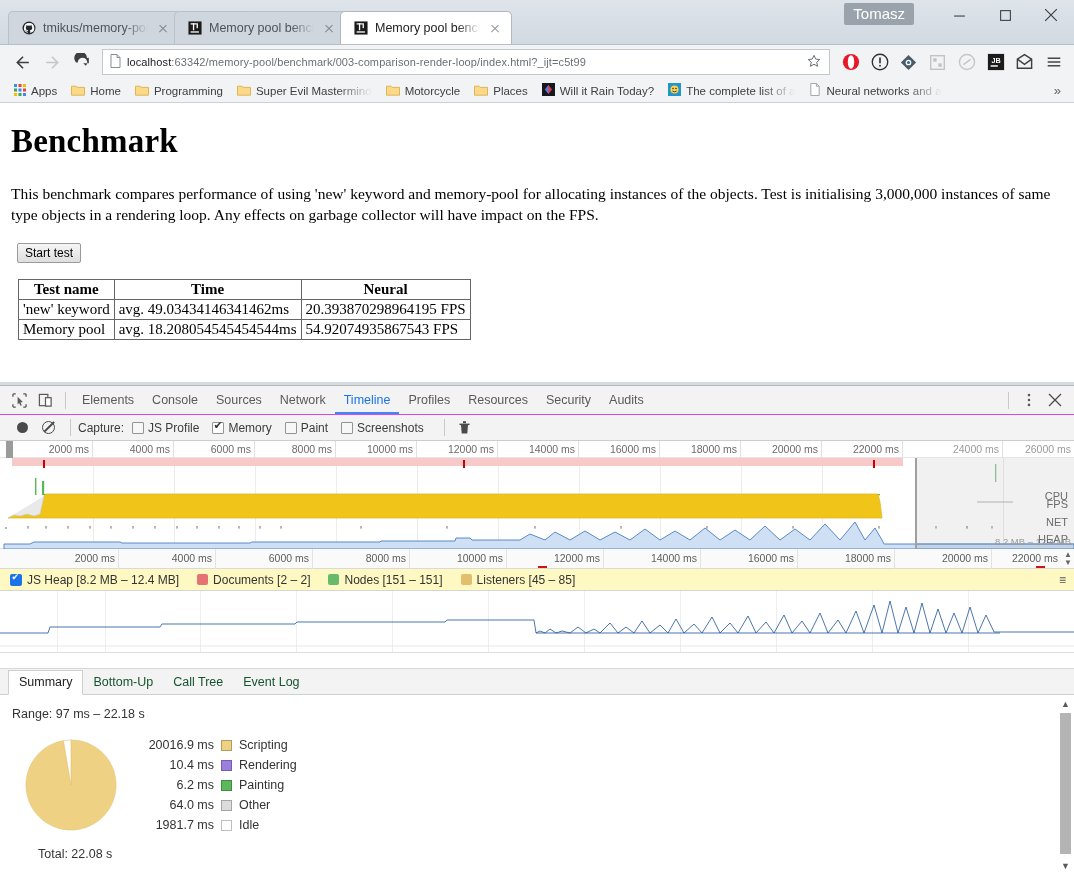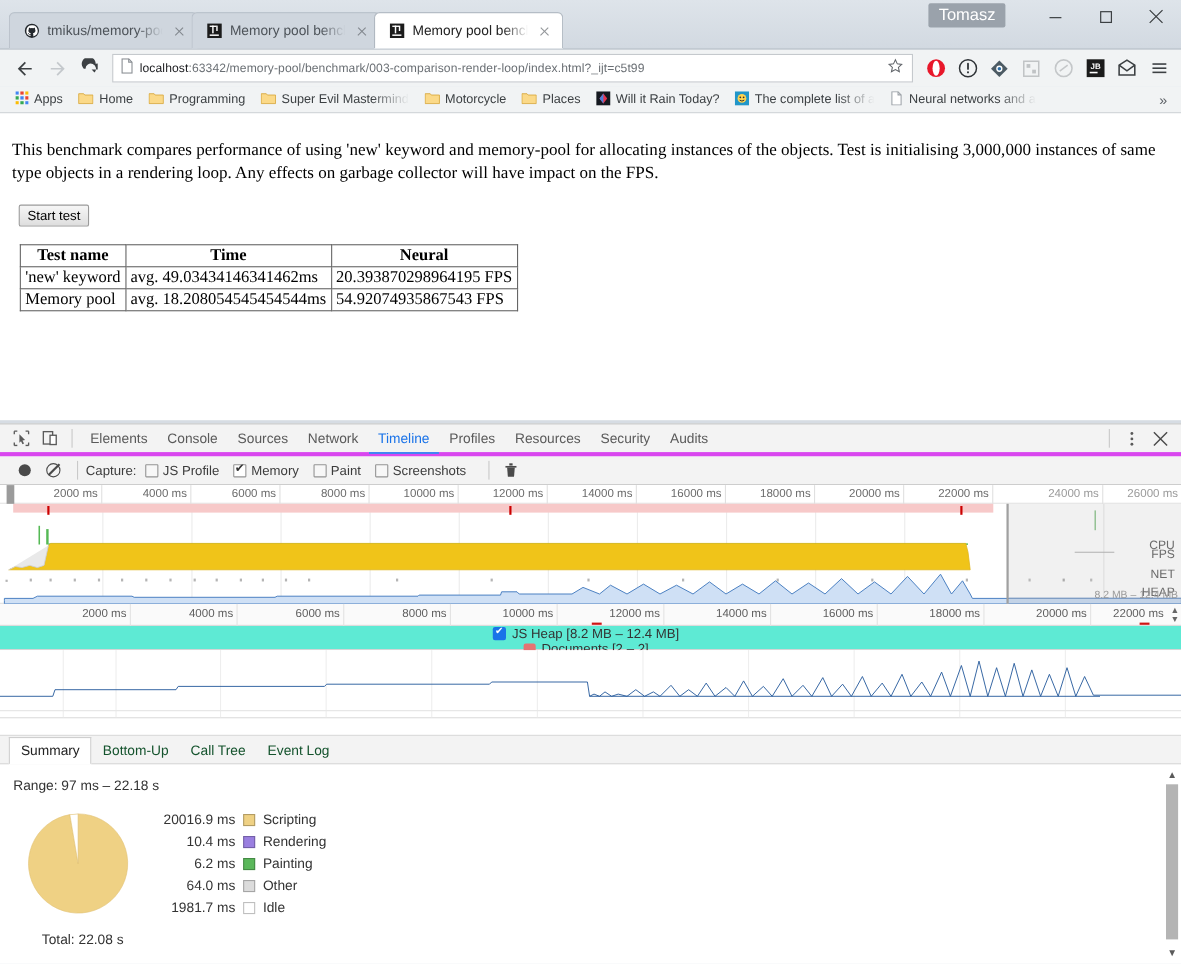--- a/index.html
+++ b/index.html
@@ -100,21 +100,21 @@
   }
   table.results td, table.results th { border:1px solid #666; padding:1px 4px; }
   table.results th { font-weight:bold; text-align:center; }
   table.results td { text-align:left; }
 
   
   .devtools { position:absolute; left:0; right:0; bottom:0; top:385px;
     background:#fff; border-top:1px solid #b8b8b8; display:flex; flex-direction:column; }
 
   .dt-tabbar { height:29px; display:flex; align-items:center; background:#f3f3f3;
-    border-bottom:4px solid #d946ef; padding-left:6px; }
+    border-bottom:1px solid #d946ef; padding-left:6px; }
   .dt-toolicon { width:26px; height:24px; display:flex; align-items:center; justify-content:center; color:#5a5a5a; }
   .dt-sep { width:1px; height:17px; background:#c9c9c9; margin:0 7px; }
   .dt-tab { padding:0 9px; height:28px; line-height:28px; font-size:12.5px; color:#5a5a5a; }
   .dt-tab.active { color:#1a73e8; box-shadow: inset 0 -2px 0 #4285f4; }
   .dt-tabbar .right { margin-left:auto; display:flex; align-items:center; }
 
   .dt-capturebar { height:26px; display:flex; align-items:center; background:#f3f3f3;
     border-bottom:1px solid #cdcdcd; padding-left:9px; font-size:12px; color:#3c3c3c; gap:0; }
   .rec-dot { width:11px; height:11px; border-radius:50%; background:#4a4a4a; }
   .clear-circ { width:13px; height:13px; border-radius:50%; border:1.6px solid #4a4a4a; position:relative; }
@@ -138,22 +138,22 @@
 
   .ov-gridline { position:absolute; top:0; bottom:0; width:1px; background:#ececec; }
   .fps-band { position:absolute; left:0; right:0; top:0; height:8px; background:#f7c9c9; }
   .fps-mark { position:absolute; top:2px; width:2px; height:8px; background:#cc0000; }
 
   .ruler2 { height:20px; background:#fafafa; border-bottom:1px solid #d9d9d9; position:relative; }
   .ruler2 .tick { position:absolute; top:0; height:20px; border-right:1px solid #e3e3e3;
      font-size:10.5px; color:#5e5e5e; padding-right:3px; text-align:right; line-height:19px; }
   .ruler2 .redmark { position:absolute; bottom:0; width:9px; height:2px; background:#d01414; }
 
-  .counters-bar { height:22px; display:flex; align-items:center; background:#5eead4;
-     border-bottom:1px solid #d5d5d5; padding-left:10px; font-size:12px; color:#333;flex-direction:column; }
+  .counters-bar { height:22px; display:flex; align-items:center; background:#fef9c3;
+     border-bottom:1px solid #d5d5d5; padding-left:10px; font-size:12px; color:#333; }
   .counter { display:flex; align-items:center; gap:5px; margin-right:18px; }
   .sw { width:11px; height:11px; border-radius:2px; }
   .cb { width:12px; height:12px; background:#1a73e8; border-radius:2px; position:relative; }
   .cb::after { content:"✔"; color:#fff; font-size:9px; position:absolute; left:1.5px; top:-2px; }
   .counters-menu { margin-left:auto; margin-right:8px; color:#555; font-size:12px; letter-spacing:0; }
 
   .mem-graph { height:62px; position:relative; background:#fff; border-bottom:1px solid #ddd; }
   .mem-graph .gl { position:absolute; top:0; bottom:0; width:1px; background:#eee; }
 
   .spacer-row { height:16px; background:#fff; border-bottom:1px solid #d8d8d8; }
@@ -406,20 +406,21 @@
             <path d="M1.5.5h6L10.5 3.5v10h-9z" fill="#fff" stroke="#9aa0a6"></path>
             <path d="M7.5.5v3h3" fill="none" stroke="#9aa0a6"></path>
           </svg></span>
       <span class="bmlabel">Neural networks and a</span>
     </div>
 
     <div class="bm-overflow">»</div>
   </div>
 
   <div class="viewport">
+    <h1>Benchmark</h1>
     <p>This benchmark compares performance of using 'new' keyword and memory-pool for allocating instances of the objects. Test is initialising 3,000,000 instances of same type objects in a rendering loop. Any effects on garbage collector will have impact on the FPS.</p>
     <button class="startbtn">Start test</button>
 
     <table class="results">
       <thead>
         <tr>
           <th>Test name</th>
           <th>Time</th>
           <th>Neural</th>
         </tr>

